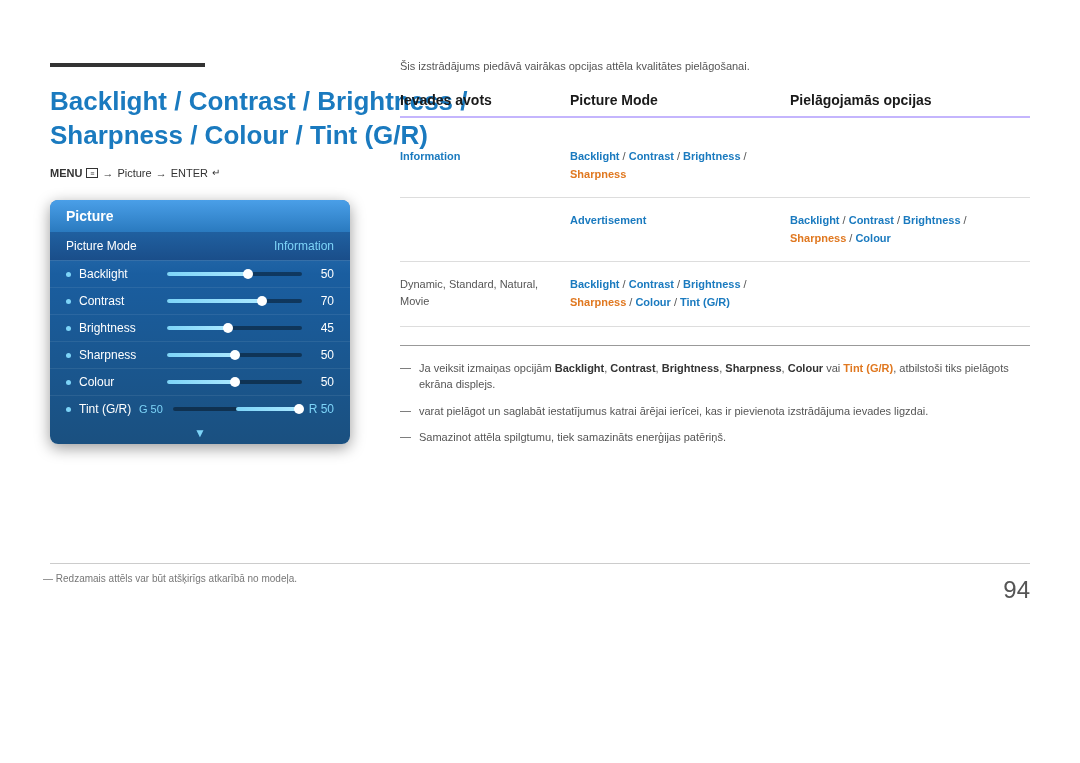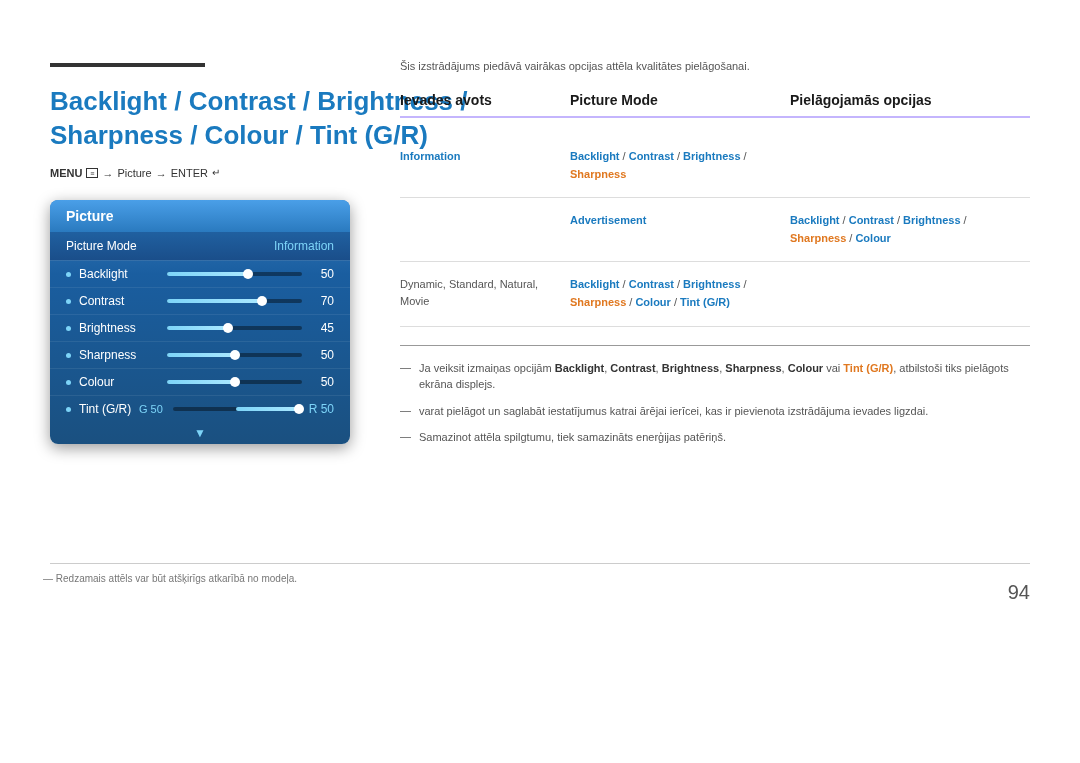--- a/index.html
+++ b/index.html
@@ -288,21 +288,21 @@
     }
     .bottom-note::before {
       content: '― ';
     }
 
     
     .page-number {
       position: absolute;
       right: 50px;
       bottom: 40px;
-      font-size: 20px;
+      font-size: 24px;
       color: #555;
     }
 
     
     .bottom-line {
       position: absolute;
       left: 50px;
       right: 50px;
       bottom: 80px;
       height: 1px;

